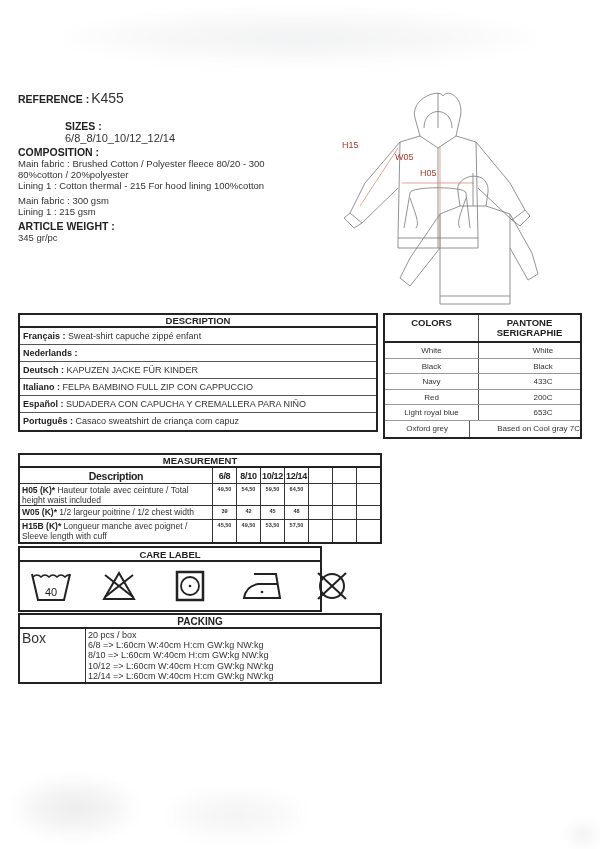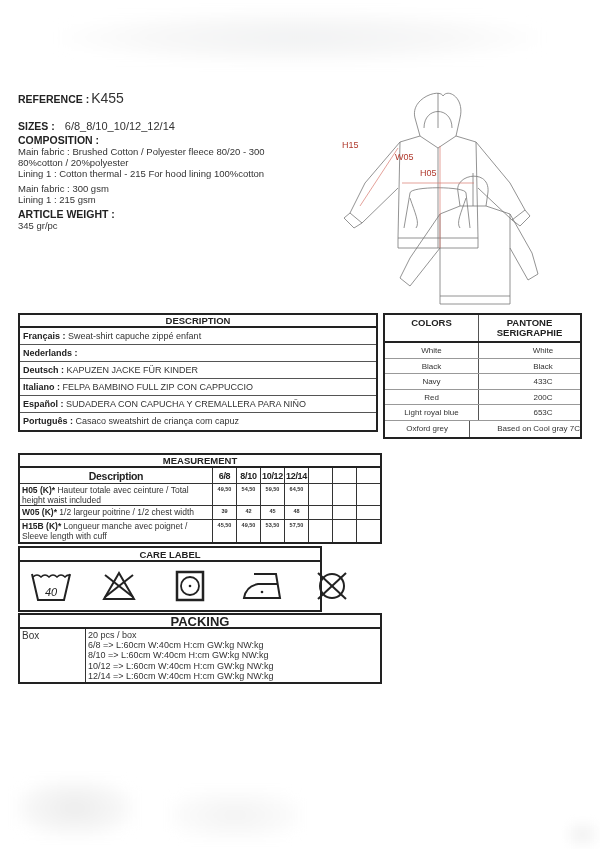--- a/index.html
+++ b/index.html
@@ -15,22 +15,22 @@
   .blur-footer-3 { position: absolute; left: 565px; top: 820px; width: 35px; height: 29px;
     background: radial-gradient(ellipse at center, #f1f1f1 0%, #ffffff 80%); filter: blur(4px); }
 
   
   .spec { position: absolute; left: 18px; top: 93px; width: 300px; line-height: 11px; }
   .spec .lbl { font-weight: bold; font-size: 10.5px; color: #222; }
   .spec .val { font-size: 9.5px; color: #333; }
   .spec .line { white-space: nowrap; }
   .spec .ref-row { display: flex; align-items: baseline; gap: 2px; margin-bottom: 16px; }
   .spec .ref-row .val { font-size: 14px; }
-  .spec .sizes-row { display: flex; align-items: baseline; gap: 10px; margin-bottom: 3px; }
-  .spec .sizes-row .val { font-size: 11px; }
+  .spec .sizes-row { display: flex; align-items: baseline; gap: 1px; margin-bottom: 3px; flex-direction: column; }
+  .spec .sizes-row .val { font-size: 11px; margin-left: 47px; }
   .spec .sec { margin-top: 2px; }
   .spec .sec + .sec { margin-top: 4px; }
 
   
   .sketch { position: absolute; left: 340px; top: 88px; width: 200px; height: 222px; }
   .sketch svg { width: 100%; height: 100%; }
   .tbl { position: absolute; }
 
   
   .desc { left: 18px; top: 313px; width: 360px; border: 2px solid #222; }
@@ -68,23 +68,23 @@
 
   
   .care { left: 18px; top: 546px; width: 304px; border: 2px solid #222; }
   .care .title { font-weight: bold; font-size: 9.5px; text-align: center; height: 14px; line-height: 13px; border-bottom: 2px solid #222; }
   .care .icons { height: 48px; position: relative; }
   .care .icon { position: absolute; top: 8px; }
   .care svg { display: block; }
 
   
   .pack { left: 18px; top: 613px; width: 364px; border: 2px solid #222; }
-  .pack .title { font-weight: bold; font-size: 13px; text-align: center; height: 14px; line-height: 13px; border-bottom: 2px solid #222; }
+  .pack .title { font-weight: bold; font-size: 10px; text-align: center; height: 14px; line-height: 13px; border-bottom: 2px solid #222; }
   .pack .body { display: flex; }
-  .pack .k { width: 66px; border-right: 1px solid #333; font-size: 10px; padding: 1px 2px; color: #333; }
+  .pack .k { width: 66px; border-right: 1px solid #333; font-size: 14px; padding: 1px 2px; color: #333; }
   .pack .v { flex: 1; font-size: 9px; line-height: 10.2px; padding: 1px 2px 1px 2px; color: #333; white-space: nowrap; }
 </style>
 </head>
 <body>
 
 <div class="blur-header"></div>
 <div class="blur-footer-1"></div>
 <div class="blur-footer-2"></div>
 <div class="blur-footer-3"></div>
 
@@ -237,21 +237,21 @@
     <div class="cell vcell r3 lastrow"></div>
     <div class="cell vcell r3 lastrow"></div>
     <div class="cell vcell r3 lastrow last"></div>
   </div>
 </div>
 
 <div class="tbl care">
   <div class="title">CARE LABEL</div>
   <div class="icons">
 
-    <div class="icon" style="left:10px;font-style:italic;">
+    <div class="icon" style="left:10px;">
       <svg width="42" height="32" viewBox="0 0 42 32">
         <path d="M2 4 L8 30 L34 30 L40 4" fill="none" stroke="#222" stroke-width="2"></path>
         <path d="M3 7 Q7 3 11 7 Q15 3 19 7 Q23 3 27 7 Q31 3 35 7 Q38 4 40 6" fill="none" stroke="#222" stroke-width="1.6"></path>
         <text x="21" y="26" font-size="11" text-anchor="middle" fill="#222" font-family="Liberation Sans, sans-serif">40</text>
       </svg>
     </div>
 
     <div class="icon" style="left:82px;">
       <svg width="34" height="32" viewBox="0 0 34 32">
         <path d="M17 3 L32 29 L2 29 Z" fill="none" stroke="#222" stroke-width="2"></path>

